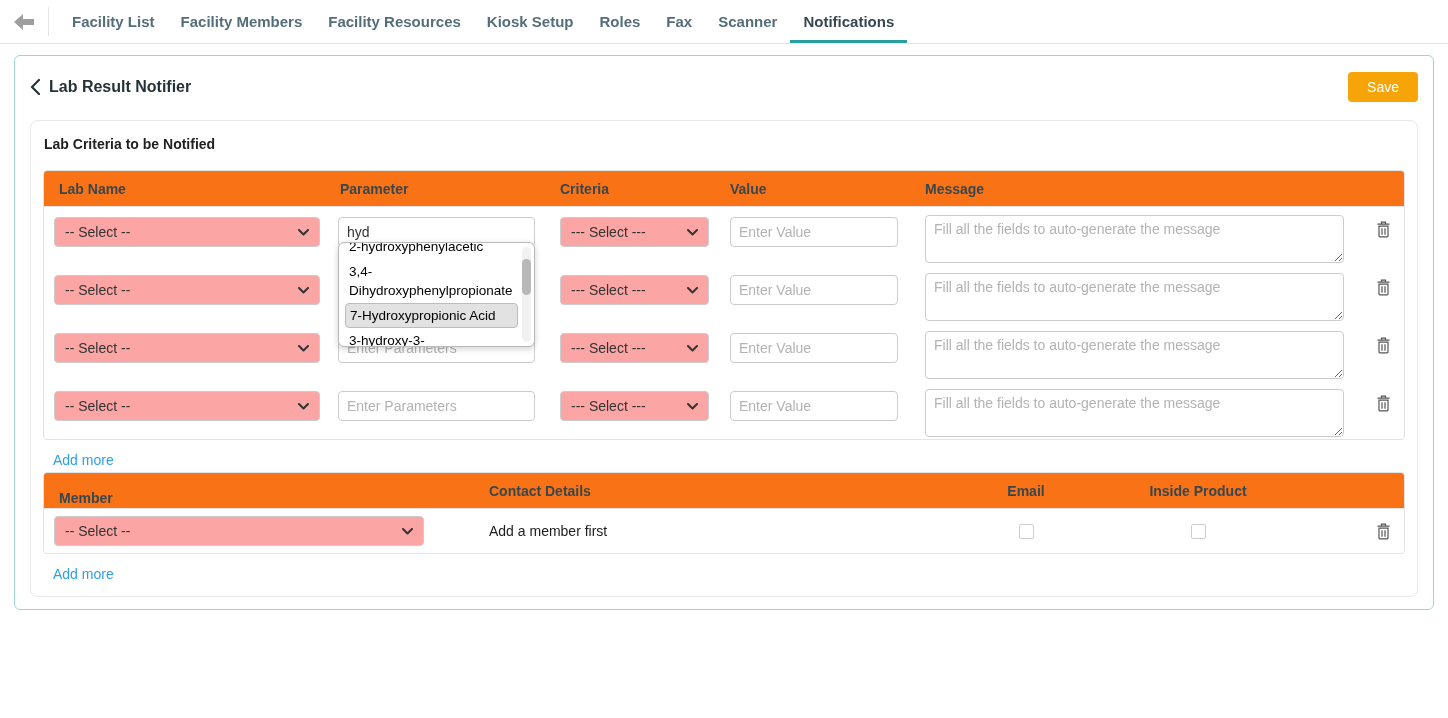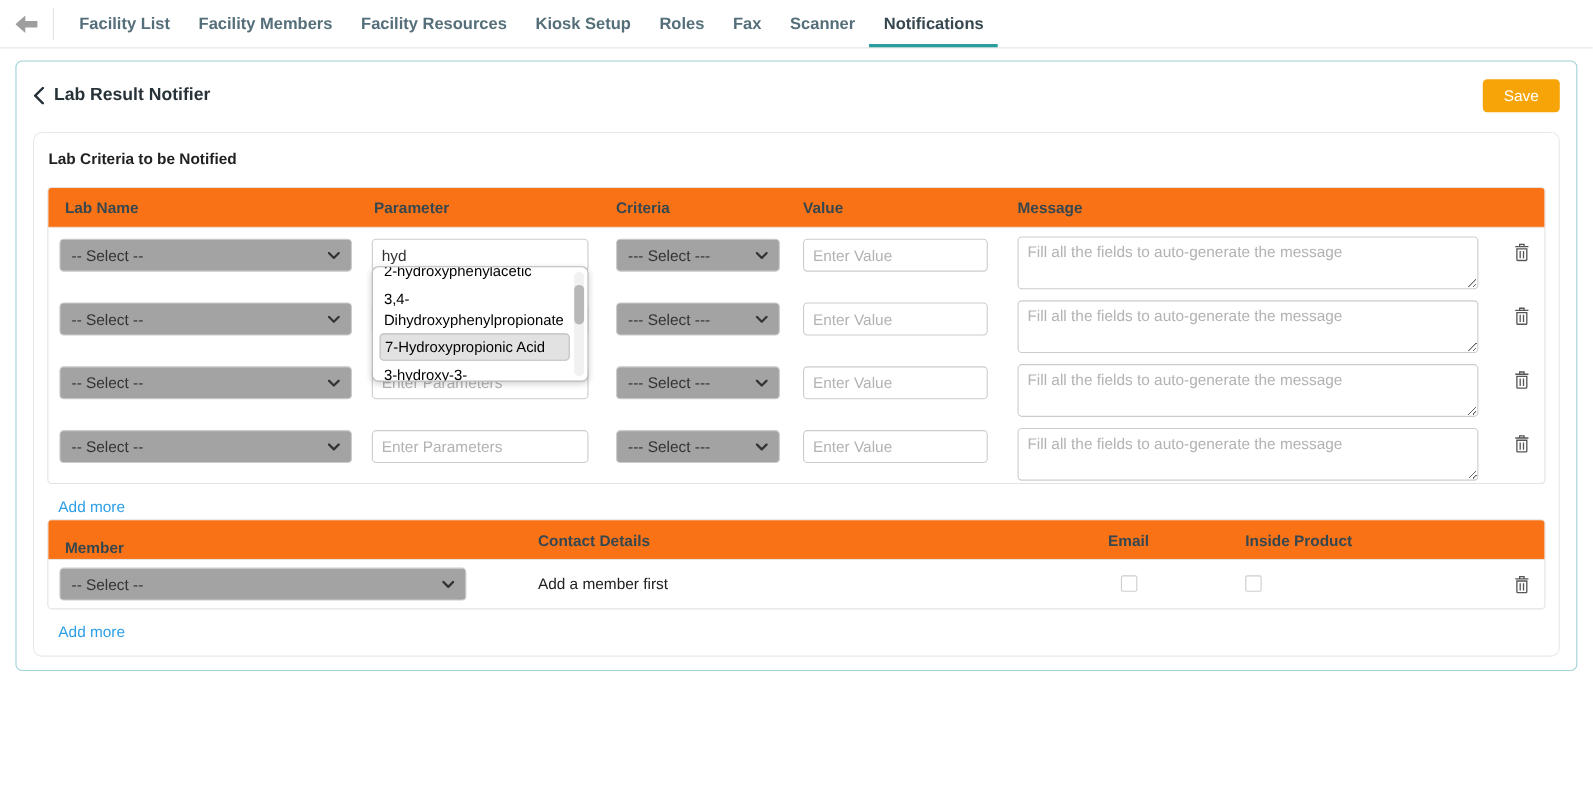--- a/index.html
+++ b/index.html
@@ -32,25 +32,25 @@
   .thead { display:flex; align-items:center; height:36px; background:#f97316; border-bottom:1px solid #e3e3e3; border-radius:3px 3px 0 0; font-size:14px; font-weight:700; color:#37474f; }
   .trow { display:flex; align-items:flex-start; height:58px; padding-top:8px; }
   
   .c1 { width:294px; } .c2 { width:216px; } .c3 { width:170px; }
   .c4 { width:193px; } .c5 { width:429px; } .c6 { flex:1; display:flex; }
   .thead .c1 { padding-left:15px; } .thead .c2 { padding-left:2px; }
   .thead .c3 { padding-left:6px; }  .thead .c4 { padding-left:6px; }
   .thead .c5 { padding-left:8px; }
   
   .m1 { width:436px; } .m2 { width:440px; }
-  .m3 { width:212px; text-align:center; } .m4 { width:132px; }
+  .m3 { width:212px; text-align:center; } .m4 { width:132px; text-align:center; }
   .m5 { flex:1; display:flex; }
   .thead .m1 { padding-left:15px;margin-top:14px; } .thead .m2 { padding-left:9px; }
   
-  .select-box { height:30px; border:1px solid #ccc; border-radius:4px; background:#a3a3a3; display:flex; align-items:center; justify-content:space-between; padding:0 10px; font-size:14px; color:#333; cursor:pointer; margin-top:2px; }
+  .select-box { height:30px; border:1px solid #ccc; border-radius:4px; background:#fca5a5; display:flex; align-items:center; justify-content:space-between; padding:0 10px; font-size:14px; color:#333; cursor:pointer; margin-top:2px; }
   .sel-lab { width:266px; margin-left:10px; }
   .sel-crit { width:149px; margin-left:6px; }
   .sel-member { width:370px; margin-left:10px; }
   .txt-input { height:30px; border:1px solid #ccc; border-radius:4px; padding:0 8px; font-size:14px; color:#333; font-family:inherit; margin-top:2px; outline:none; }
   .txt-input::placeholder { color:#b3b3b3; }
   .inp-param { width:197px; }
   .inp-value { width:168px; margin-left:6px; }
   .msg-area { width:419px; height:48px; border:1px solid #ccc; border-radius:4px; padding:5px 8px; font-size:14px; font-family:inherit; color:#b91c1c; margin-left:8px; resize:both; outline:none; }
   .msg-area::placeholder { color:#b3b3b3; }
   .trash { margin:6px 13px 0 auto; cursor:pointer; display:flex; }

